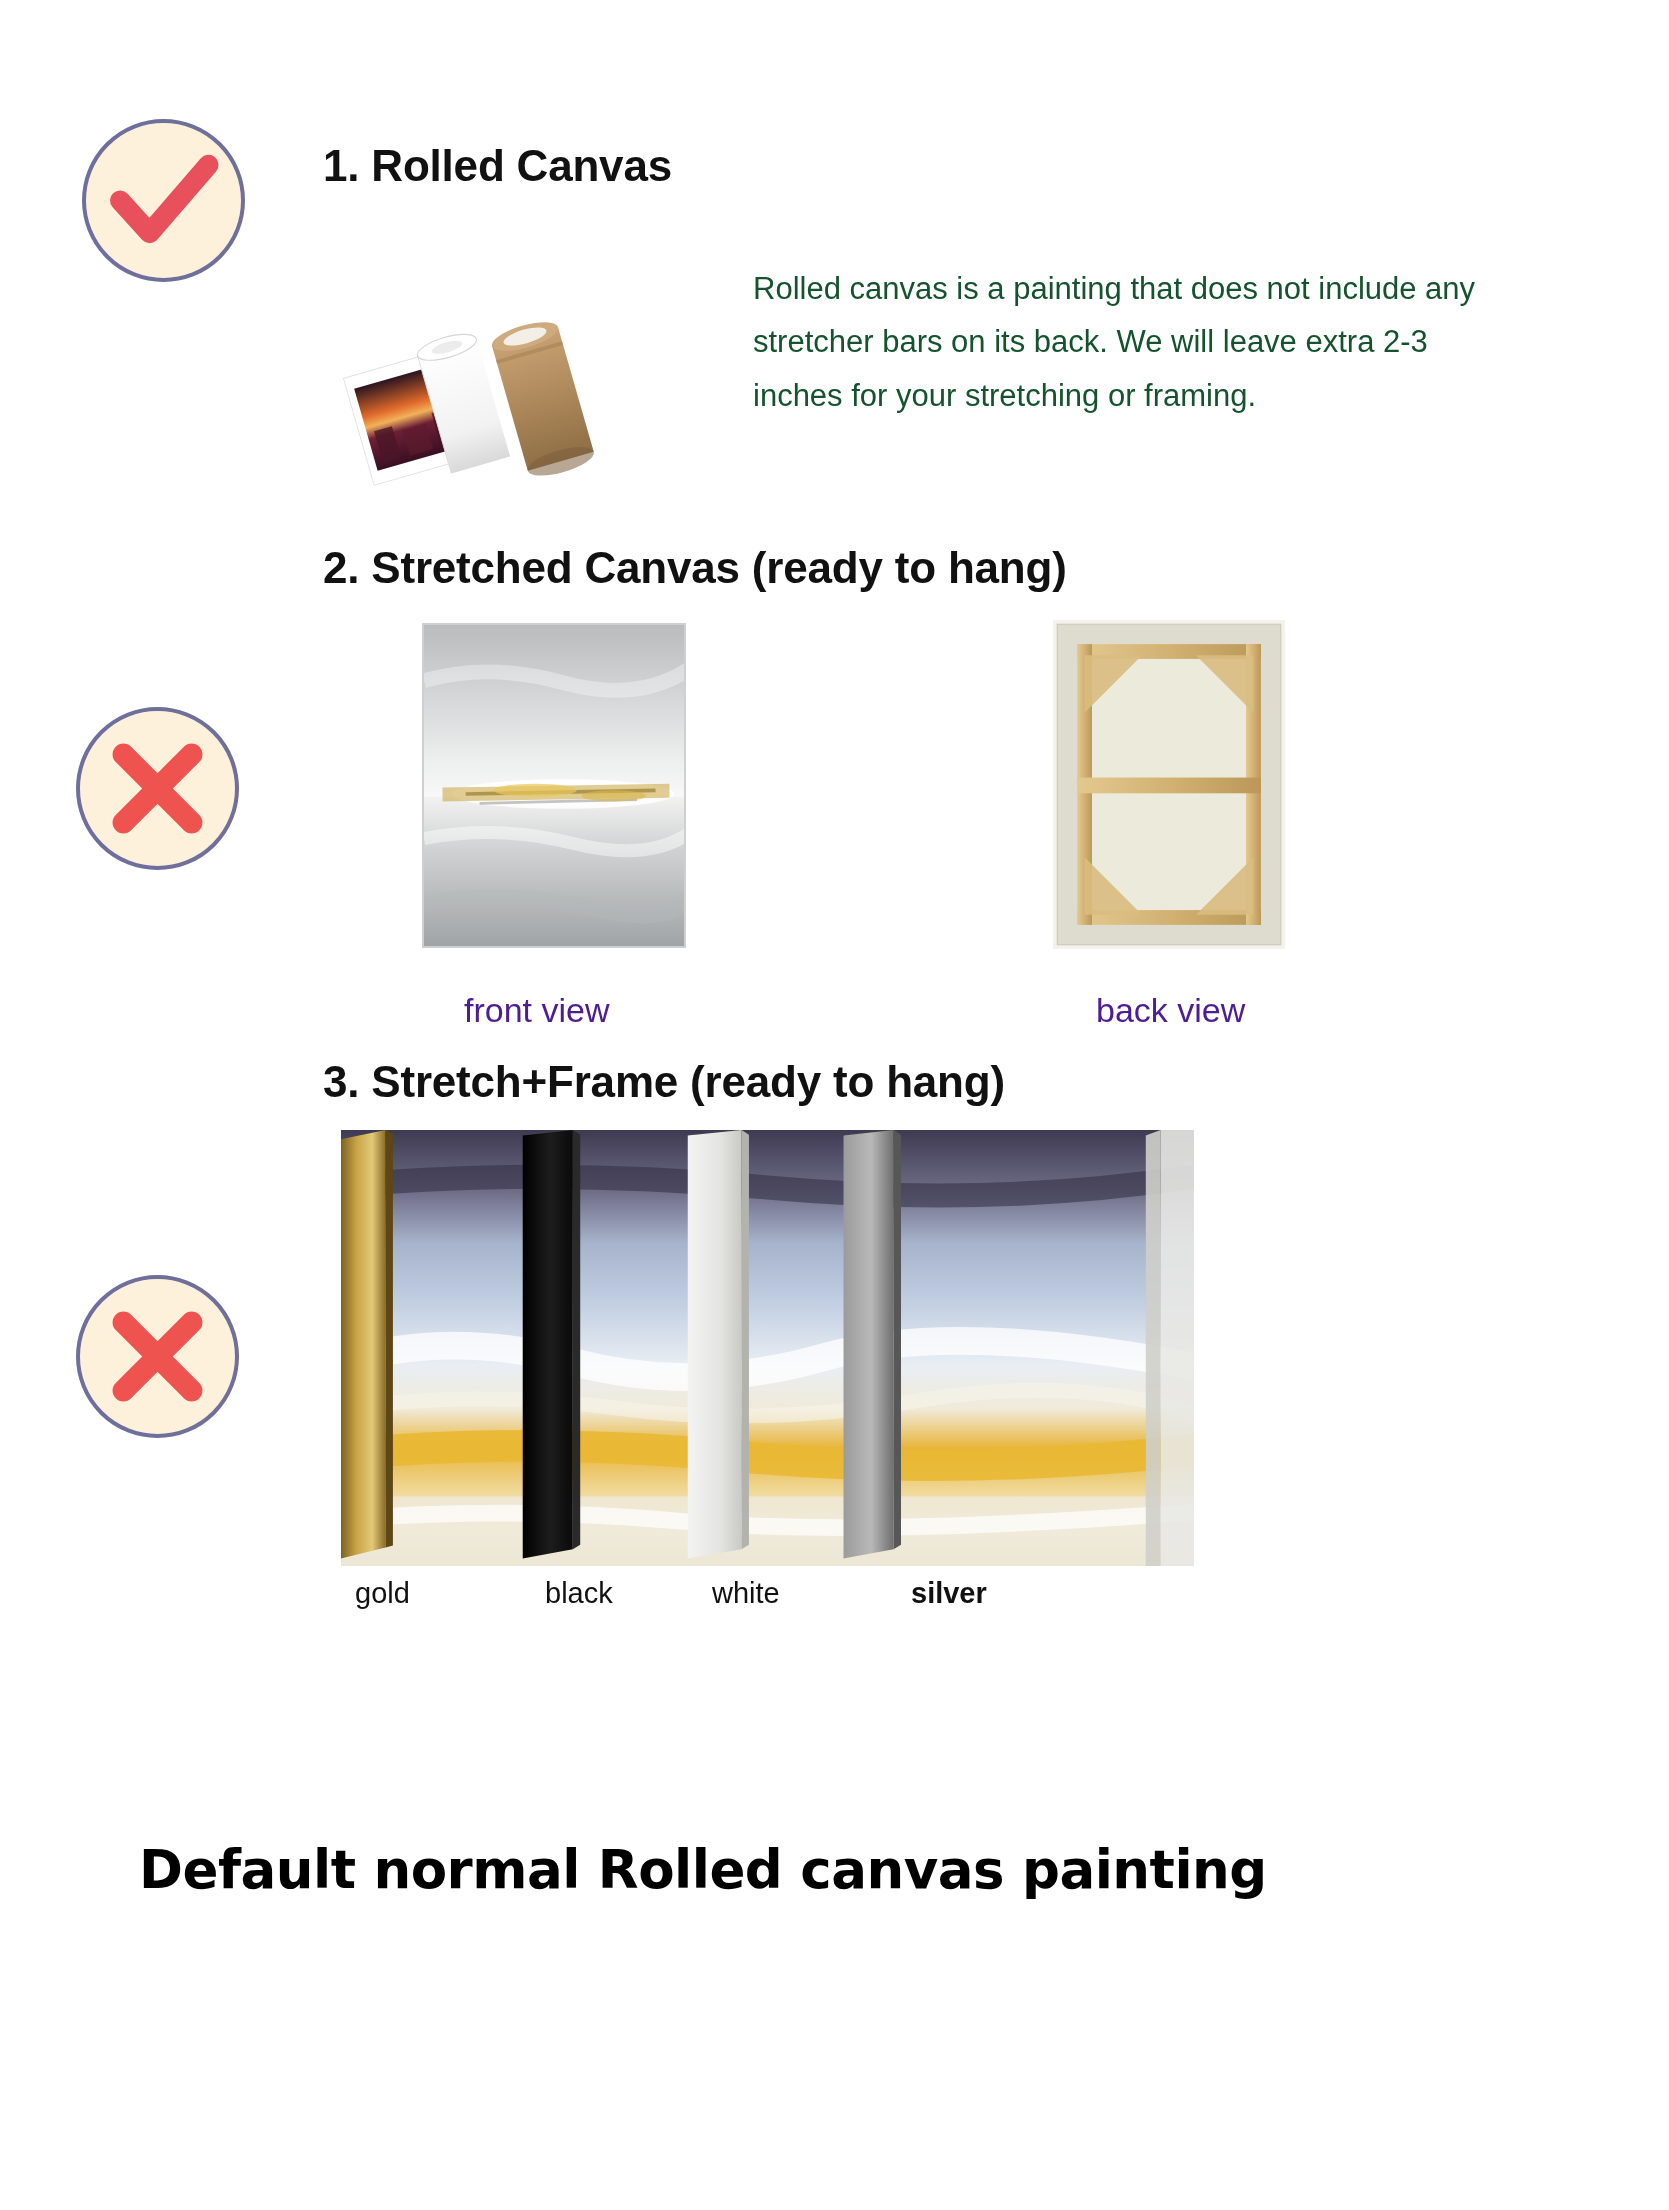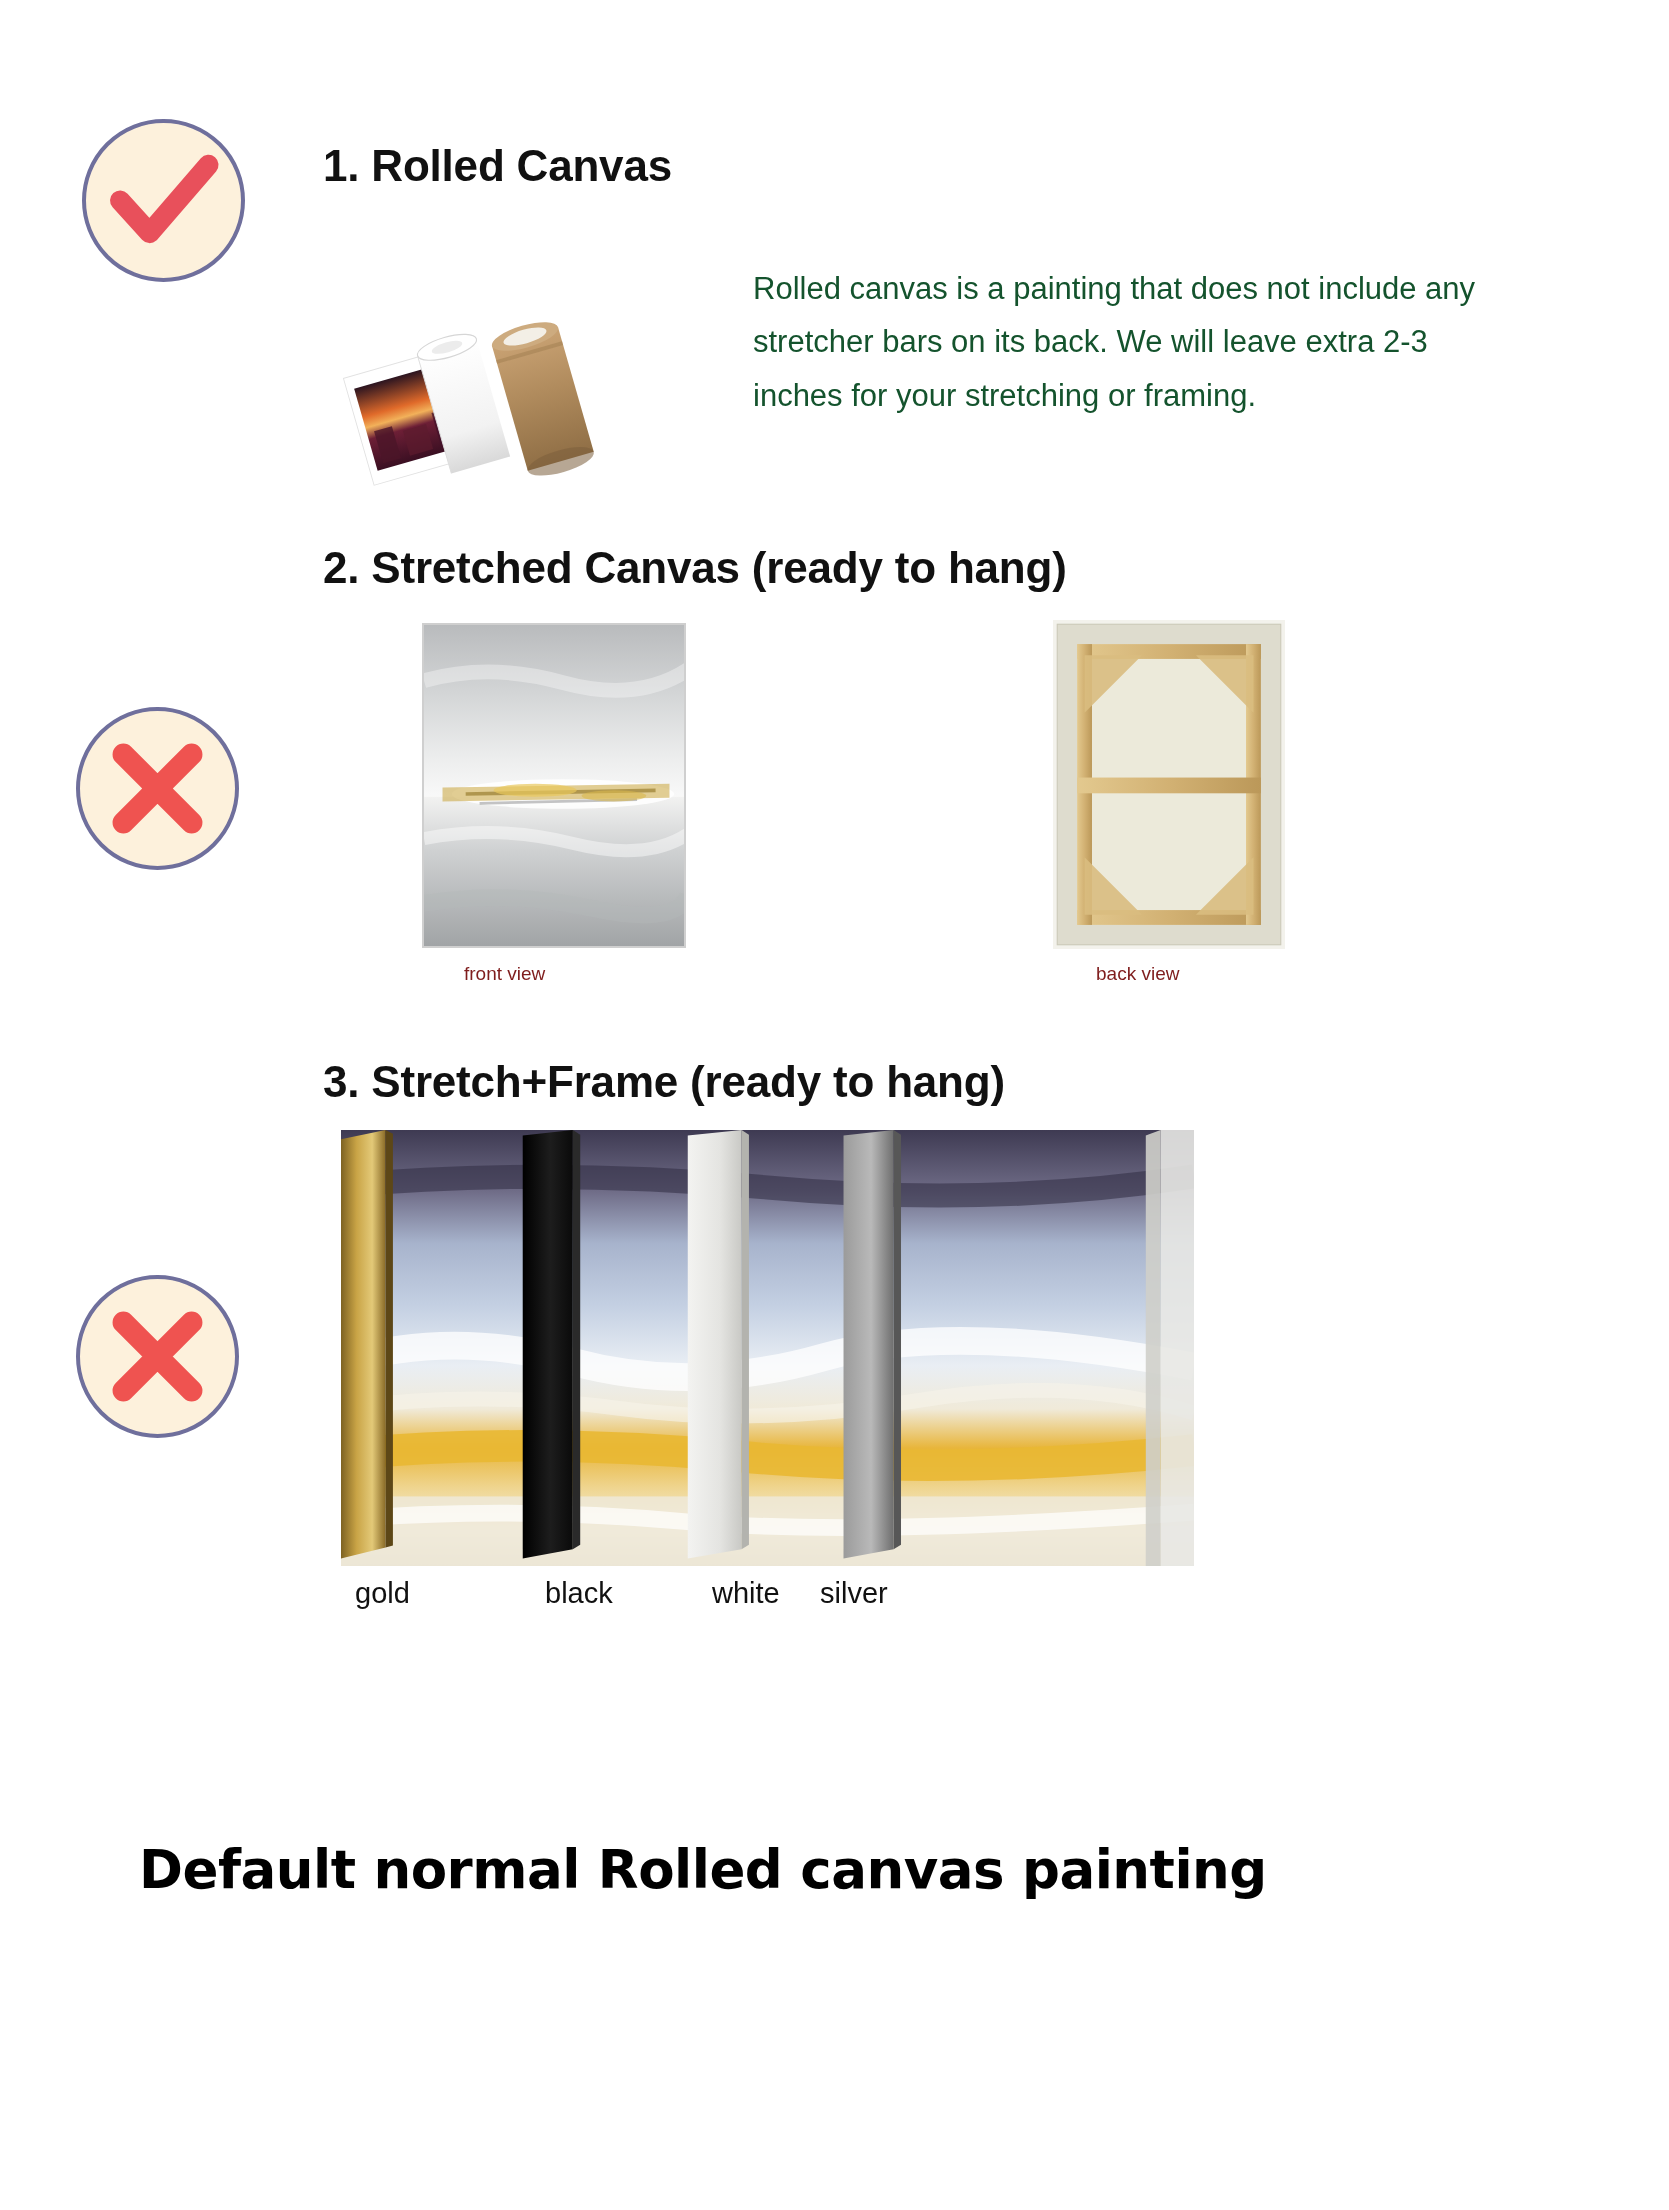--- a/index.html
+++ b/index.html
@@ -77,23 +77,24 @@
   #stretched-back {
     position: absolute;
     left: 1053px;
     top: 620px;
     width: 232px;
     height: 329px;
     overflow: hidden;
   }
   .view-label {
     position: absolute;
-    font-size: 19px;
-    color: #7f1d1d;
+    font-size: 34px;
+    color: #4c1d95;
     white-space: nowrap;
+    margin-top: 28px;
   }
   #label-front-view { left: 464px; top: 963px; }
   #label-back-view  { left: 1096px; top: 963px; }
 
   
   #frames-strip {
     position: absolute;
     left: 341px;
     top: 1130px;
     width: 853px;
@@ -103,21 +104,21 @@
   .frame-label {
     position: absolute;
     font-size: 29px;
     color: #111111;
     white-space: nowrap;
     top: 1577px;
   }
   #label-gold   { left: 355px; }
   #label-black  { left: 545px; }
   #label-white  { left: 712px; }
-  #label-silver { left: 820px; }
+  #label-silver { left: 911px; font-weight: bold; }
 
   
   #bottom-note {
     position: absolute;
     left: 91px;
     top: 1837px;
     width: 1521px;
     font-family: "DejaVu Sans", sans-serif;
     font-size: 53px;
     font-weight: 700;

